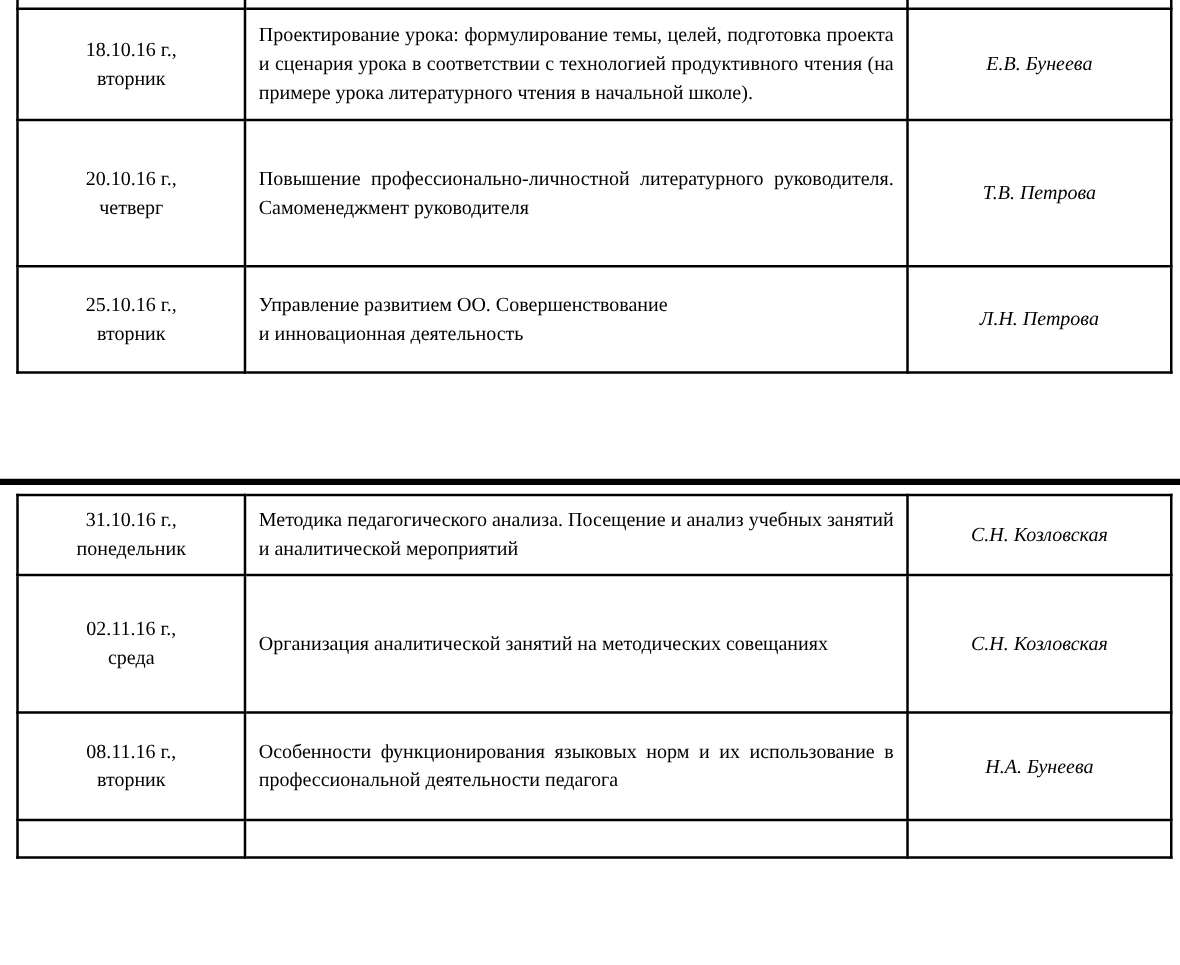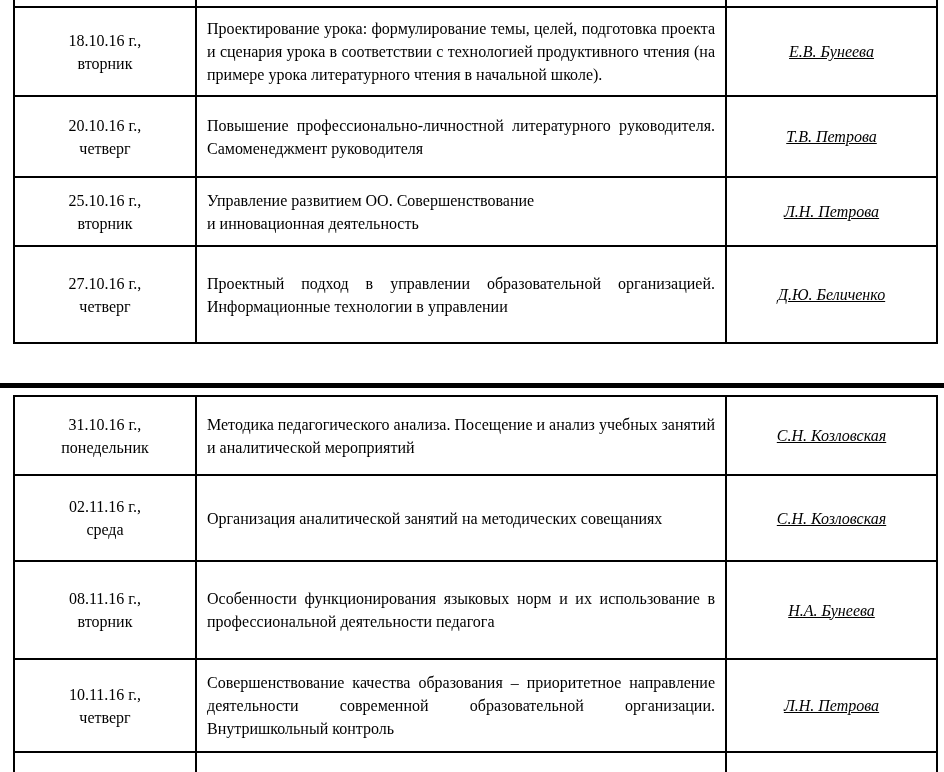--- a/index.html
+++ b/index.html
@@ -39,21 +39,20 @@
   }
   td.topic {
     text-align: justify;
     white-space: pre-line;
     padding: 2px 10px;
   }
   td.lect {
     text-align: center;
     font-style: italic;
     padding: 0 8px;
-    text-decoration: underline;
   }
   .divider {
     position: absolute;
     left: 0;
     top: 383px;
     width: 944px;
     height: 5px;
     background: #000000;
   }
 </style>
@@ -71,74 +70,62 @@
     <td class="date"></td>
     <td class="topic"></td>
     <td class="lect"></td>
   </tr>
   <tr style="height:89px">
     <td class="date">18.10.16 г.,
 вторник</td>
     <td class="topic">Проектирование урока: формулирование темы, целей, подготовка проекта и сценария урока в соответствии с технологией продуктивного чтения (на примере урока литературного чтения в начальной школе).</td>
     <td class="lect">Е.В. Бунеева</td>
   </tr>
-  <tr style="height:81px">
+  <tr style="height:117px">
     <td class="date">20.10.16 г.,
 четверг</td>
     <td class="topic">Повышение профессионально-личностной литературного руководителя. Самоменеджмент руководителя</td>
     <td class="lect">Т.В. Петрова</td>
   </tr>
-  <tr style="height:69px">
+  <tr style="height:85px">
     <td class="date">25.10.16 г.,
 вторник</td>
     <td class="topic">Управление развитием ОО. Совершенствование
 и инновационная деятельность</td>
     <td class="lect">Л.Н. Петрова</td>
-  </tr>
-  <tr style="height:97px">
-    <td class="date">27.10.16 г.,
-четверг</td>
-    <td class="topic">Проектный подход в управлении образовательной организацией. Информационные технологии в управлении</td>
-    <td class="lect">Д.Ю. Беличенко</td>
   </tr>
 </tbody>
   </table>
 
 <div class="divider"></div>
 
 <table class="schedule" id="table2">
   <colgroup>
       <col class="c-date">
       <col class="c-topic">
       <col class="c-lect">
     </colgroup>
   <tbody>
-      <tr style="height:79px">
+      <tr style="height:64px">
     <td class="date">31.10.16 г.,
 понедельник</td>
     <td class="topic">Методика педагогического анализа. Посещение и анализ учебных занятий и аналитической мероприятий</td>
     <td class="lect">С.Н. Козловская</td>
   </tr>
-  <tr style="height:86px">
+  <tr style="height:110px">
     <td class="date">02.11.16 г.,
 среда</td>
     <td class="topic">Организация аналитической занятий на методических совещаниях</td>
     <td class="lect">С.Н. Козловская</td>
   </tr>
-  <tr style="height:98px">
+  <tr style="height:86px">
     <td class="date">08.11.16 г.,
 вторник</td>
     <td class="topic">Особенности функционирования языковых норм и их использование в профессиональной деятельности педагога</td>
     <td class="lect">Н.А. Бунеева</td>
-  </tr>
-  <tr style="height:93px">
-    <td class="date">10.11.16 г.,
-четверг</td>
-    <td class="topic">Совершенствование качества образования – приоритетное направление деятельности современной образовательной организации. Внутришкольный контроль</td>
-    <td class="lect">Л.Н. Петрова</td>
   </tr>
   <tr style="height:30px">
     <td class="date"></td>
     <td class="topic"></td>
     <td class="lect"></td>
   </tr>
 </tbody>
   </table>
 
 </body></html>

